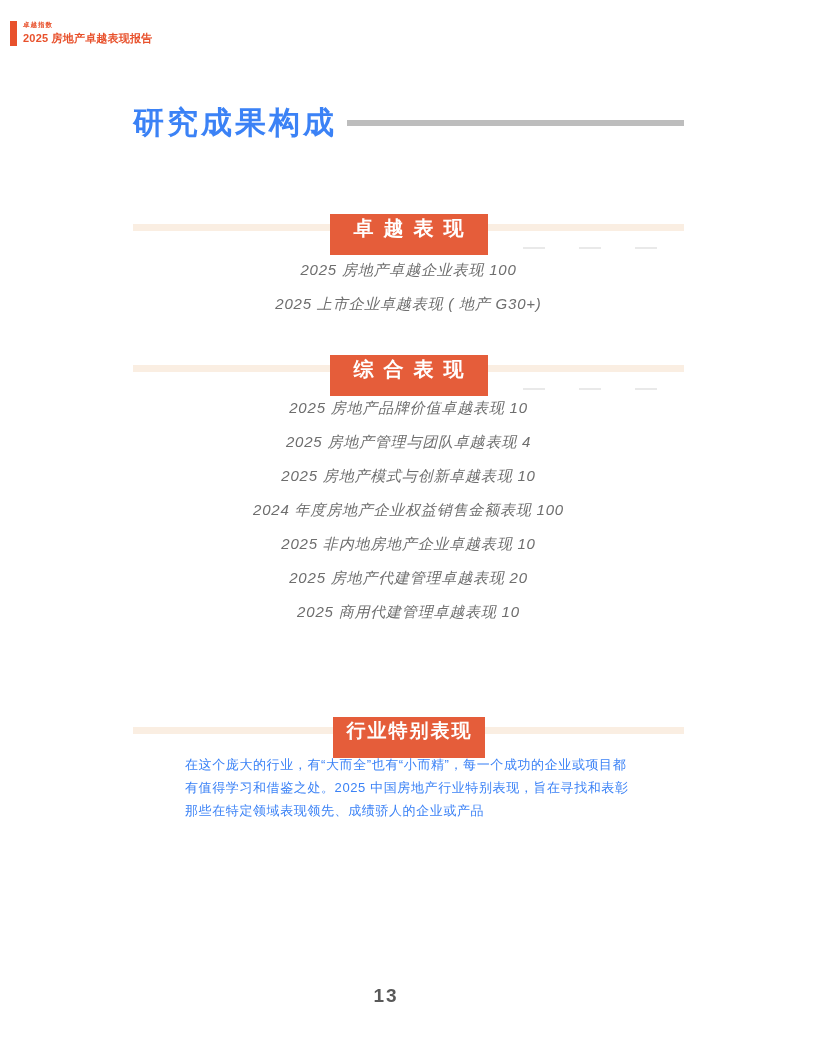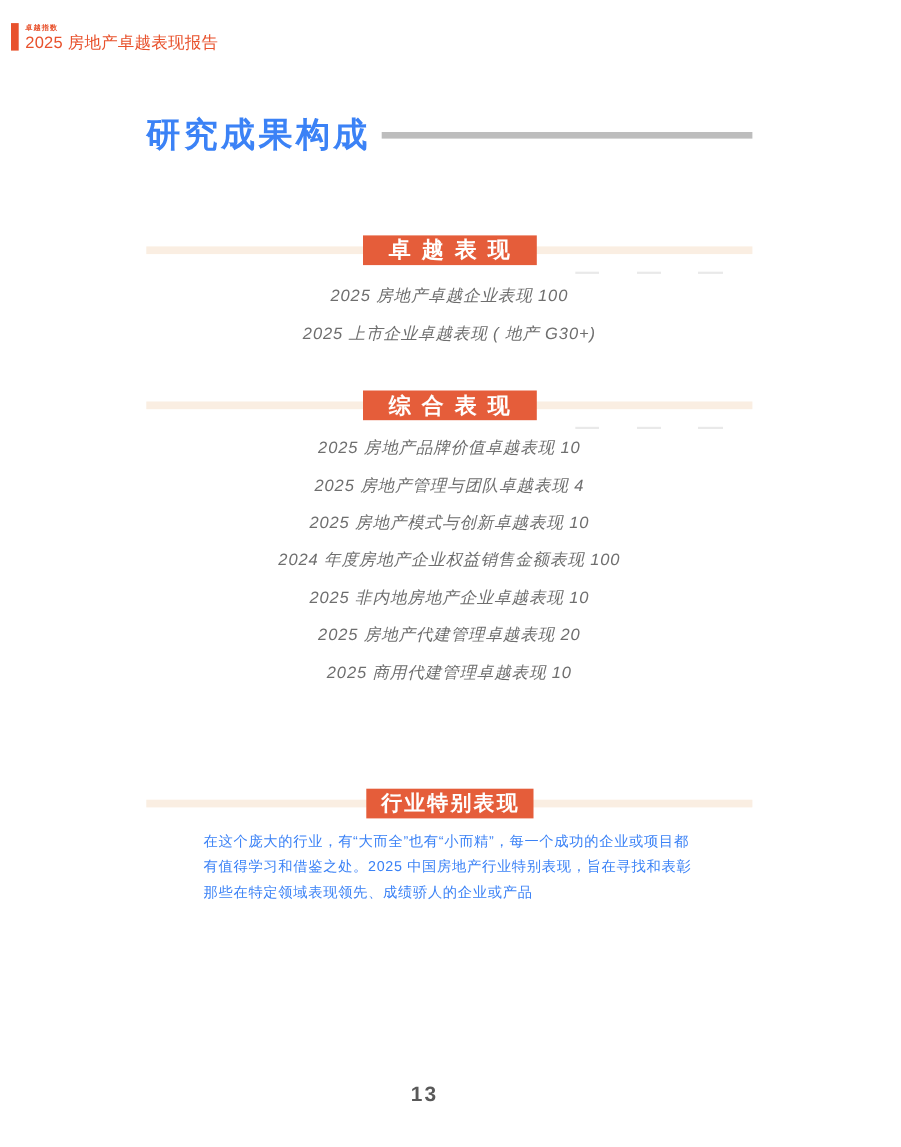--- a/index.html
+++ b/index.html
@@ -7,36 +7,36 @@
     width:819px; height:1043px;
     font-family:"Liberation Sans","DejaVu Sans",sans-serif;
   }
   .page { position:relative; width:819px; height:1043px; background:#ffffff; overflow:hidden; }
 
   
   .brand { position:absolute; top:21px; left:10px; display:flex; gap:6px; }
   .brand-bar { width:7px; height:25px; background:#e8512c; }
   .brand-text { display:flex; flex-direction:column; justify-content:space-between; }
   .brand-sub { font-size:6.5px; font-weight:bold; color:#e8512c; letter-spacing:1px; }
-  .brand-main { font-size:15px; font-weight:normal; color:#e8512c; letter-spacing:0.2px; white-space:nowrap; }
+  .brand-main { font-size:11px; font-weight:bold; color:#e8512c; letter-spacing:0.2px; white-space:nowrap; }
 
   
   .title-row { position:absolute; left:133px; top:103px; width:551px; height:40px; display:flex; align-items:center; }
   .page-title { margin:0; font-size:31px; font-weight:bold; color:#3b82f6; letter-spacing:3px; line-height:40px; white-space:nowrap; }
   .title-rule { flex:1; height:6px; background:#bdbdbd; margin-left:10px; }
 
   
   .badge-row { position:absolute; left:133px; width:551px; height:27px; }
   .badge-row--1 { top:214px; }
   .badge-row--2 { top:355px; }
   .badge-row--3 { top:717px; }
   .badge-line { position:absolute; left:0; right:0; top:10px; height:7px; background:#faeee2; }
   .badge-dashes { position:absolute; left:390px; right:2px; top:33px; height:2px;
     background:repeating-linear-gradient(90deg,#e9e9e9 0 22px,transparent 22px 56px); }
-  .badge { position:relative; margin:0 auto; width:max-content; height:27px; line-height:28px;
+  .badge { position:relative; margin:0 auto; width:max-content; height:41px; line-height:28px;
     background:#e55d3a; color:#ffffff; font-weight:bold; text-align:center; white-space:nowrap; }
   .badge--s { font-size:20px; letter-spacing:10px; padding:0 14px 0 24px; }
   .badge--l { font-size:19px; letter-spacing:2px; padding:0 12px 0 14px; }
 
   
   .items { position:absolute; left:133px; width:551px; margin:0; padding:0; list-style:none; text-align:center; }
   .items--1 { top:262px; }
   .items--2 { top:400px; }
   .items li { height:16px; line-height:16px; font-size:15px; color:#6e6e6e; letter-spacing:0.8px; margin-bottom:18px; white-space:nowrap;font-style:italic; }
 

